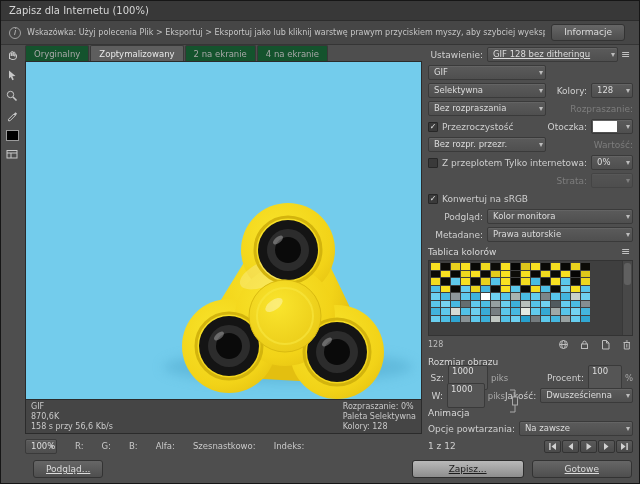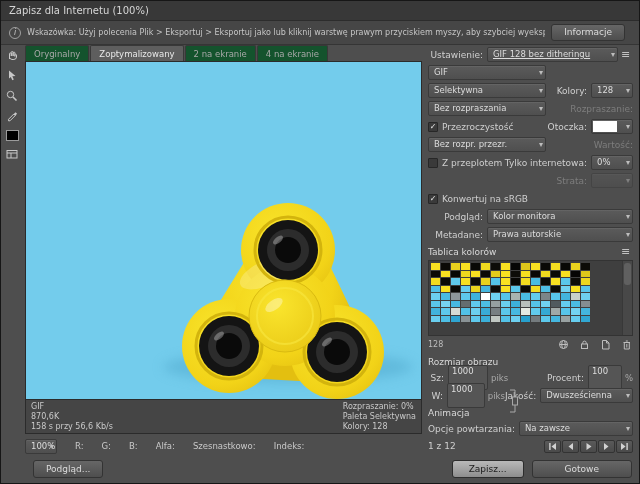--- a/index.html
+++ b/index.html
@@ -33,22 +33,22 @@
   .annotation { height:34px; background:#454545; border-top:1px solid #2b2b2b; display:flex;
                 justify-content:space-between; padding:2px 5px; font-size:8px; color:#c9c9c9; line-height:10px; }
   .annotation .right { text-align:left; }
 
   .statusbar { position:absolute; left:24px; top:437px; width:397px; height:16px; display:flex;
                align-items:center; font-size:8.5px; color:#c9c9c9; }
   .statusbar .lbl { margin-left:18px; white-space:nowrap; }
 
   .bottombar { position:absolute; left:24px; top:459px; width:607px; display:flex; align-items:center; }
   .bottombar .spacer { flex:1; }
-  .bottombar .btn { height:18px; line-height:17px; margin-left:8px; }
-  .btn.wide { padding:0 16px; }
+  .bottombar .btn { height:18px; line-height:17px; margin-left:8px;text-decoration:underline; }
+  .btn.wide { padding:0 36px; }
 
   .panel { position:absolute; left:427px; top:46px; width:205px; font-size:9px; color:#cfcfcf; }
   .prow { display:flex; align-items:center; height:15px; margin-bottom:3px; }
   .prow .spacer { flex:1; }
   .label { font-size:9px; color:#cfcfcf; white-space:nowrap; }
   .dim { color:#7d7d7d; }
   .sel { position:relative; height:15px; background:linear-gradient(#5b5b5b,#4f4f4f); border:1px solid #3a3a3a;
          border-radius:2px; color:#dcdcdc; font-size:8.5px; line-height:13px; padding:0 13px 0 5px;
          white-space:nowrap; overflow:hidden; box-shadow:inset 0 1px 0 rgba(255,255,255,.06); }
   .caret { position:absolute; right:2px; top:0; font-size:8px; color:#bdbdbd; line-height:13px; }

